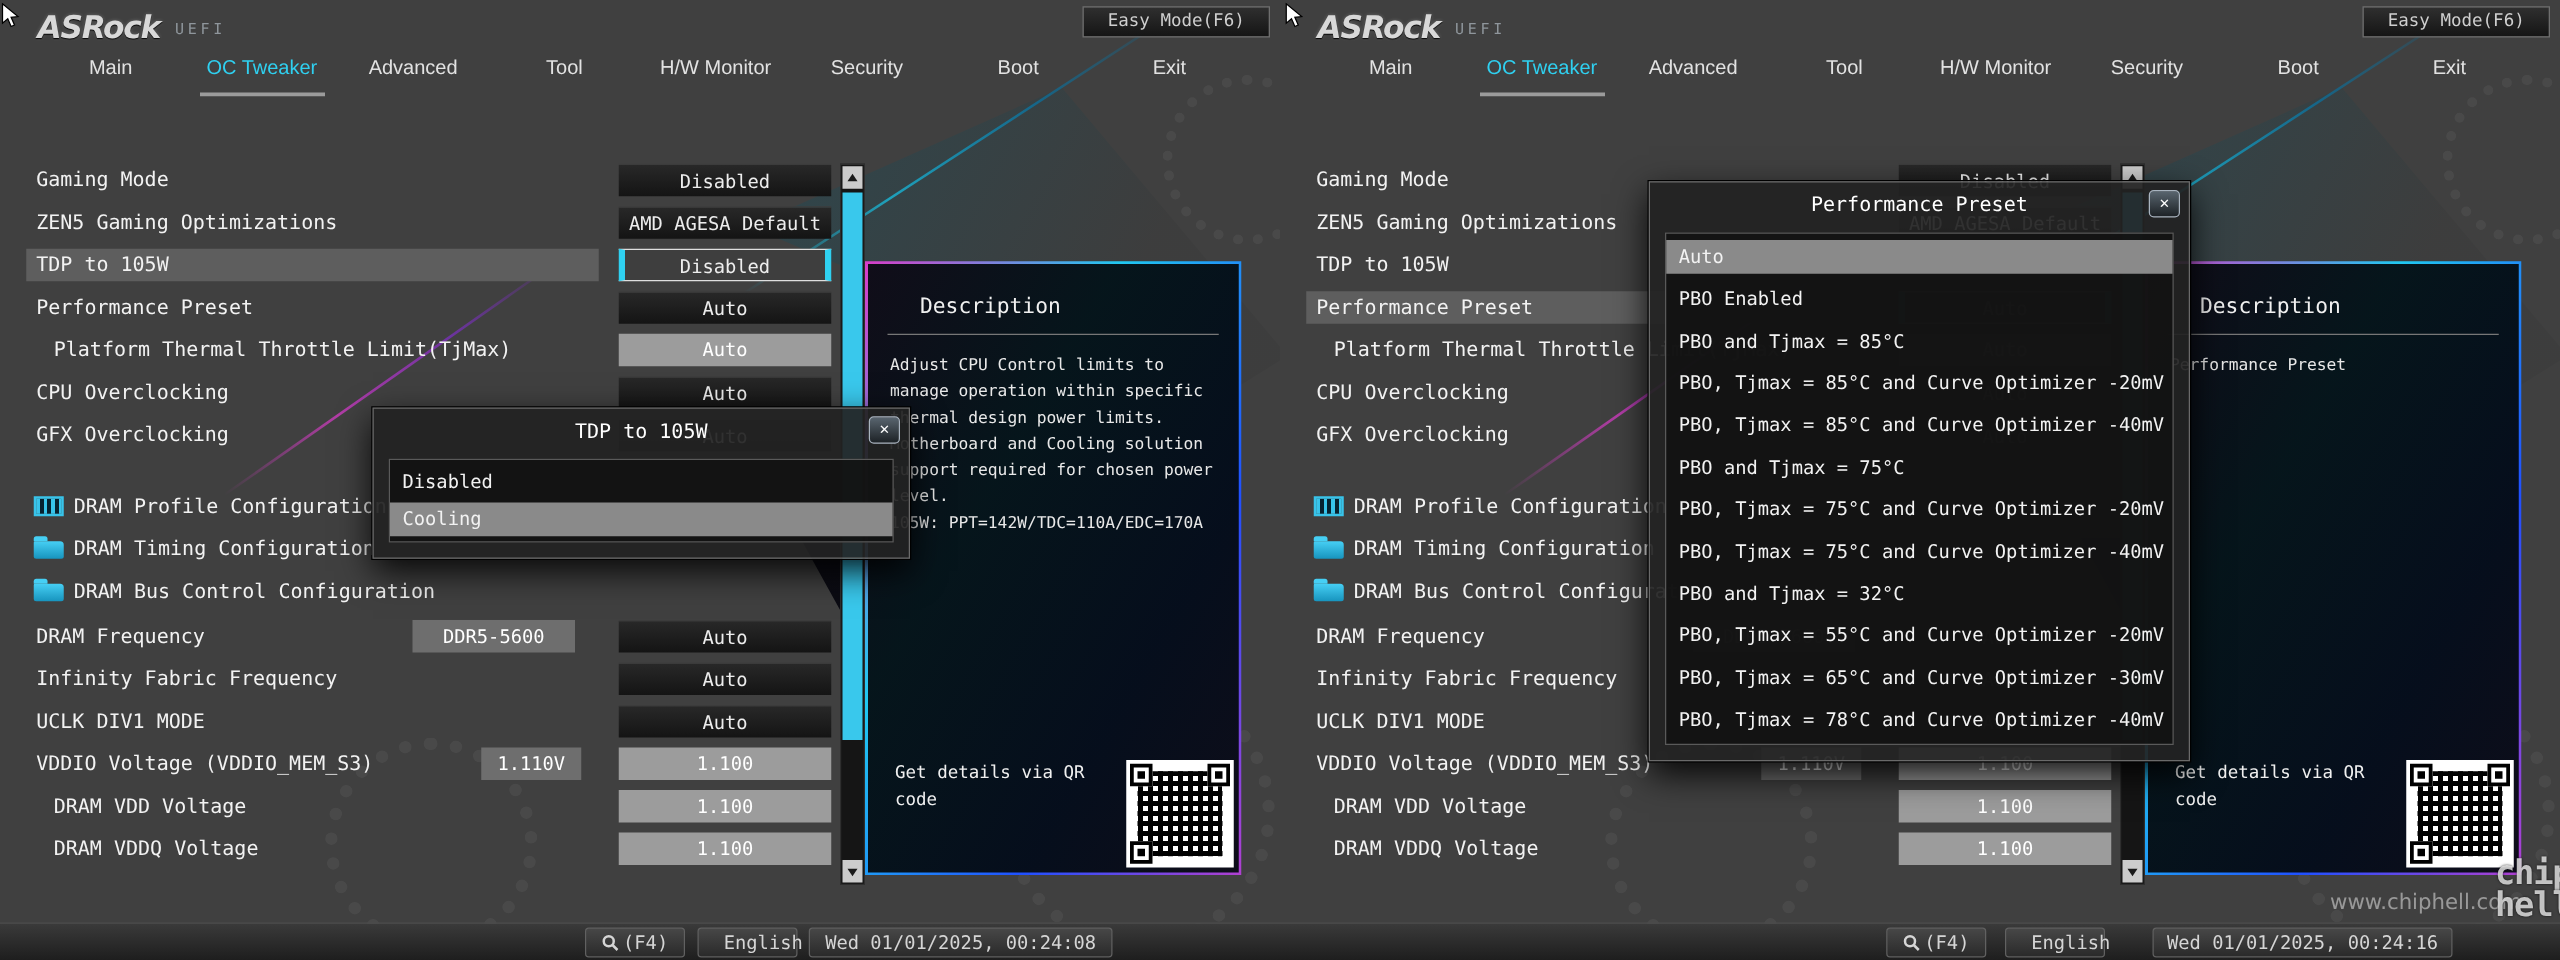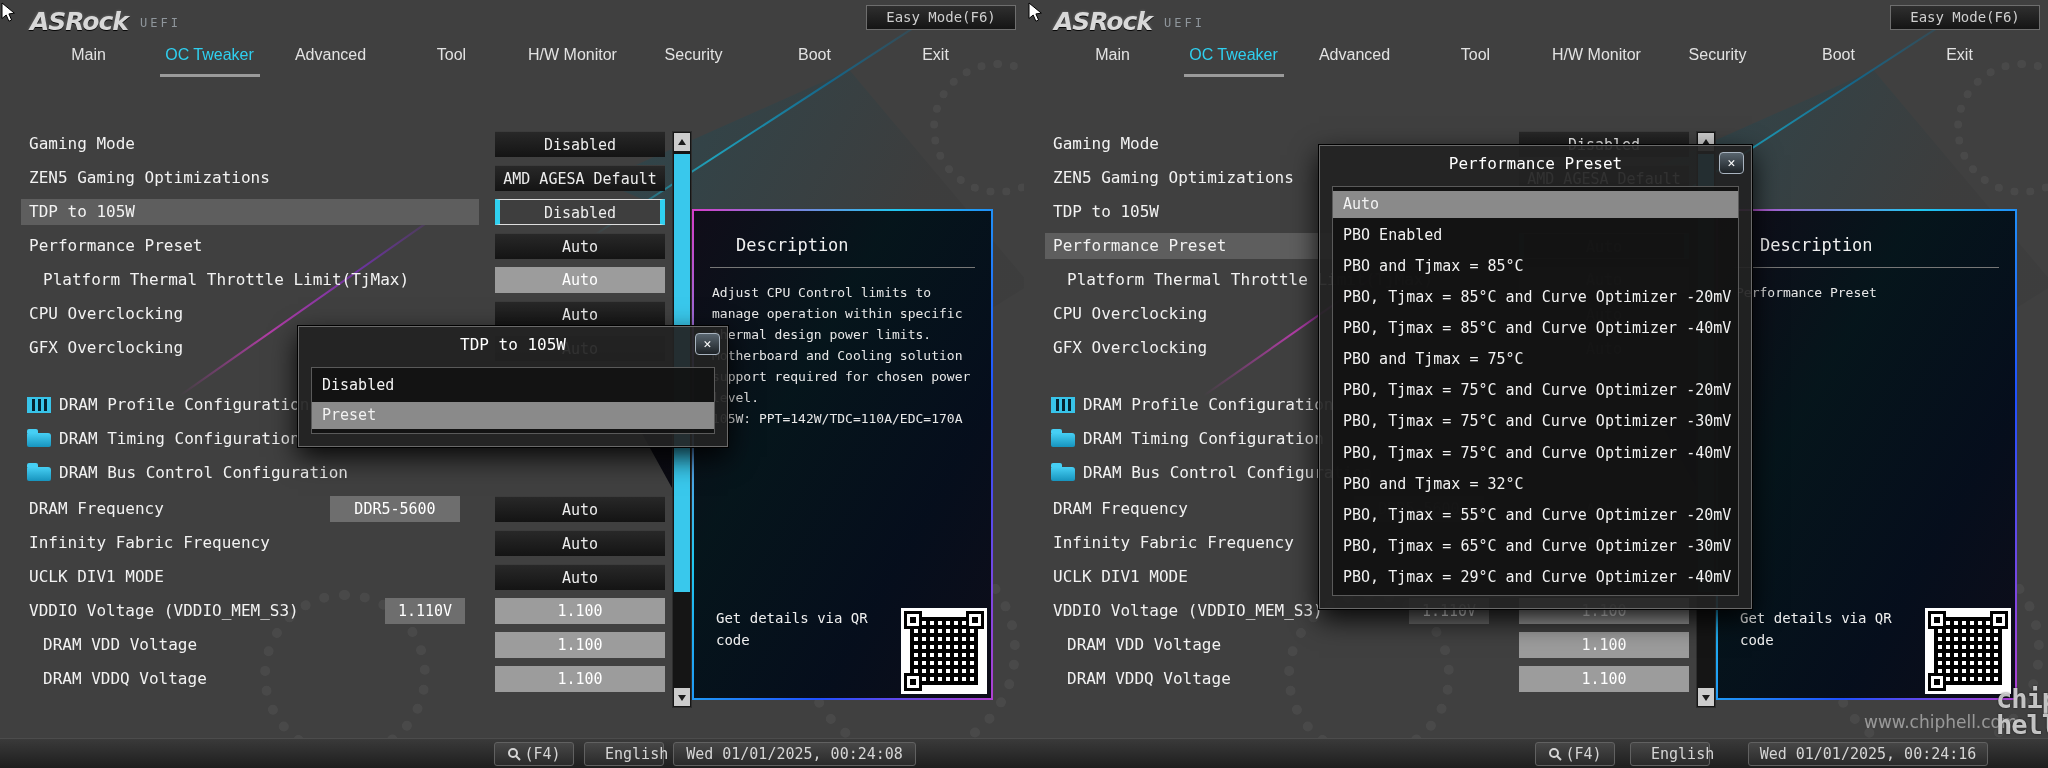--- a/index.html
+++ b/index.html
@@ -110,21 +110,21 @@
     border:1px solid #5a5a5a;background:rgba(16,16,16,.82);display:flex;flex-direction:column;
     justify-content:space-around;padding:2px 0;}
   .popup-option{height:27px;line-height:27px;padding-left:10px;font-size:15px;color:#f2f2f2;white-space:nowrap;}
   .popup-option.hl{background:#8a8a8a;}
 
   
   .bottombar{position:absolute;left:0;right:0;top:738px;height:30px;z-index:4;box-sizing:border-box;
     background:linear-gradient(#3a3a3a,#1e1e1e);border-top:1px solid #4c4c4c;}
   .bbtn{position:absolute;top:3px;height:24px;line-height:22px;text-align:center;box-sizing:border-box;
     background:linear-gradient(#474747,#2a2a2a);border:1px solid #616161;border-radius:3px;
-    color:#d5d5d5;font-size:15px;font-family:inherit;padding:0;margin-left:26px;}
+    color:#d5d5d5;font-size:15px;font-family:inherit;padding:0;}
   .btn-search{left:468px;width:80px;}
   .btn-lang{left:558px;width:80px;padding-left:20px;}
   .btn-time{left:647px;width:243px;}
   .panel.right .btn-search{left:485px;}
   .panel.right .btn-lang{left:580px;}
   .panel.right .btn-time{left:698px;width:240px;}
   .mag{display:inline-block;vertical-align:-2px;margin-right:3px;}
 
   
   .wm-url{position:absolute;left:840px;top:712px;z-index:6;font-family:"DejaVu Sans",sans-serif;
@@ -222,21 +222,21 @@
         <span class="fp bl"></span>
       </div>
     </aside>
 
     <div class="popup popup-tdp">
       <div class="popup-title">TDP to 105W</div>
       <button class="popup-close">✕</button>
       <div class="popup-list">
 
       <div class="popup-option">Disabled</div>
-          <div class="popup-option hl">Preset</div>
+          <div class="popup-option hl">Cooling</div>
         </div>
     </div>
 
     <footer class="bottombar">
       <button class="bbtn btn-search"><svg class="mag" width="14" height="14" viewBox="0 0 14 14">
             <circle cx="6" cy="6" r="4" fill="none" stroke="#d5d5d5" stroke-width="2"></circle>
             <line x1="9" y1="9" x2="13" y2="13" stroke="#d5d5d5" stroke-width="2"></line>
           </svg><span>(F4)</span></button>
       <button class="bbtn btn-lang">English</button>
       <div class="bbtn btn-time">Wed 01/01/2025, 00:24:08</div>
@@ -332,26 +332,25 @@
       <button class="popup-close">✕</button>
       <div class="popup-list">
 
       <div class="popup-option hl">Auto</div>
           <div class="popup-option">PBO Enabled</div>
           <div class="popup-option">PBO and Tjmax = 85°C</div>
           <div class="popup-option">PBO, Tjmax = 85°C and Curve Optimizer -20mV</div>
           <div class="popup-option">PBO, Tjmax = 85°C and Curve Optimizer -40mV</div>
           <div class="popup-option">PBO and Tjmax = 75°C</div>
           <div class="popup-option">PBO, Tjmax = 75°C and Curve Optimizer -20mV</div>
-          <div class="popup-option">PBO, Tjmax = 75°C and Curve Optimizer -30mV</div>
           <div class="popup-option">PBO, Tjmax = 75°C and Curve Optimizer -40mV</div>
           <div class="popup-option">PBO and Tjmax = 32°C</div>
           <div class="popup-option">PBO, Tjmax = 55°C and Curve Optimizer -20mV</div>
           <div class="popup-option">PBO, Tjmax = 65°C and Curve Optimizer -30mV</div>
-          <div class="popup-option">PBO, Tjmax = 29°C and Curve Optimizer -40mV</div>
+          <div class="popup-option">PBO, Tjmax = 78°C and Curve Optimizer -40mV</div>
         </div>
     </div>
 
     <footer class="bottombar">
       <button class="bbtn btn-search"><svg class="mag" width="14" height="14" viewBox="0 0 14 14">
             <circle cx="6" cy="6" r="4" fill="none" stroke="#d5d5d5" stroke-width="2"></circle>
             <line x1="9" y1="9" x2="13" y2="13" stroke="#d5d5d5" stroke-width="2"></line>
           </svg><span>(F4)</span></button>
       <button class="bbtn btn-lang">English</button>
       <div class="bbtn btn-time">Wed 01/01/2025, 00:24:16</div>

